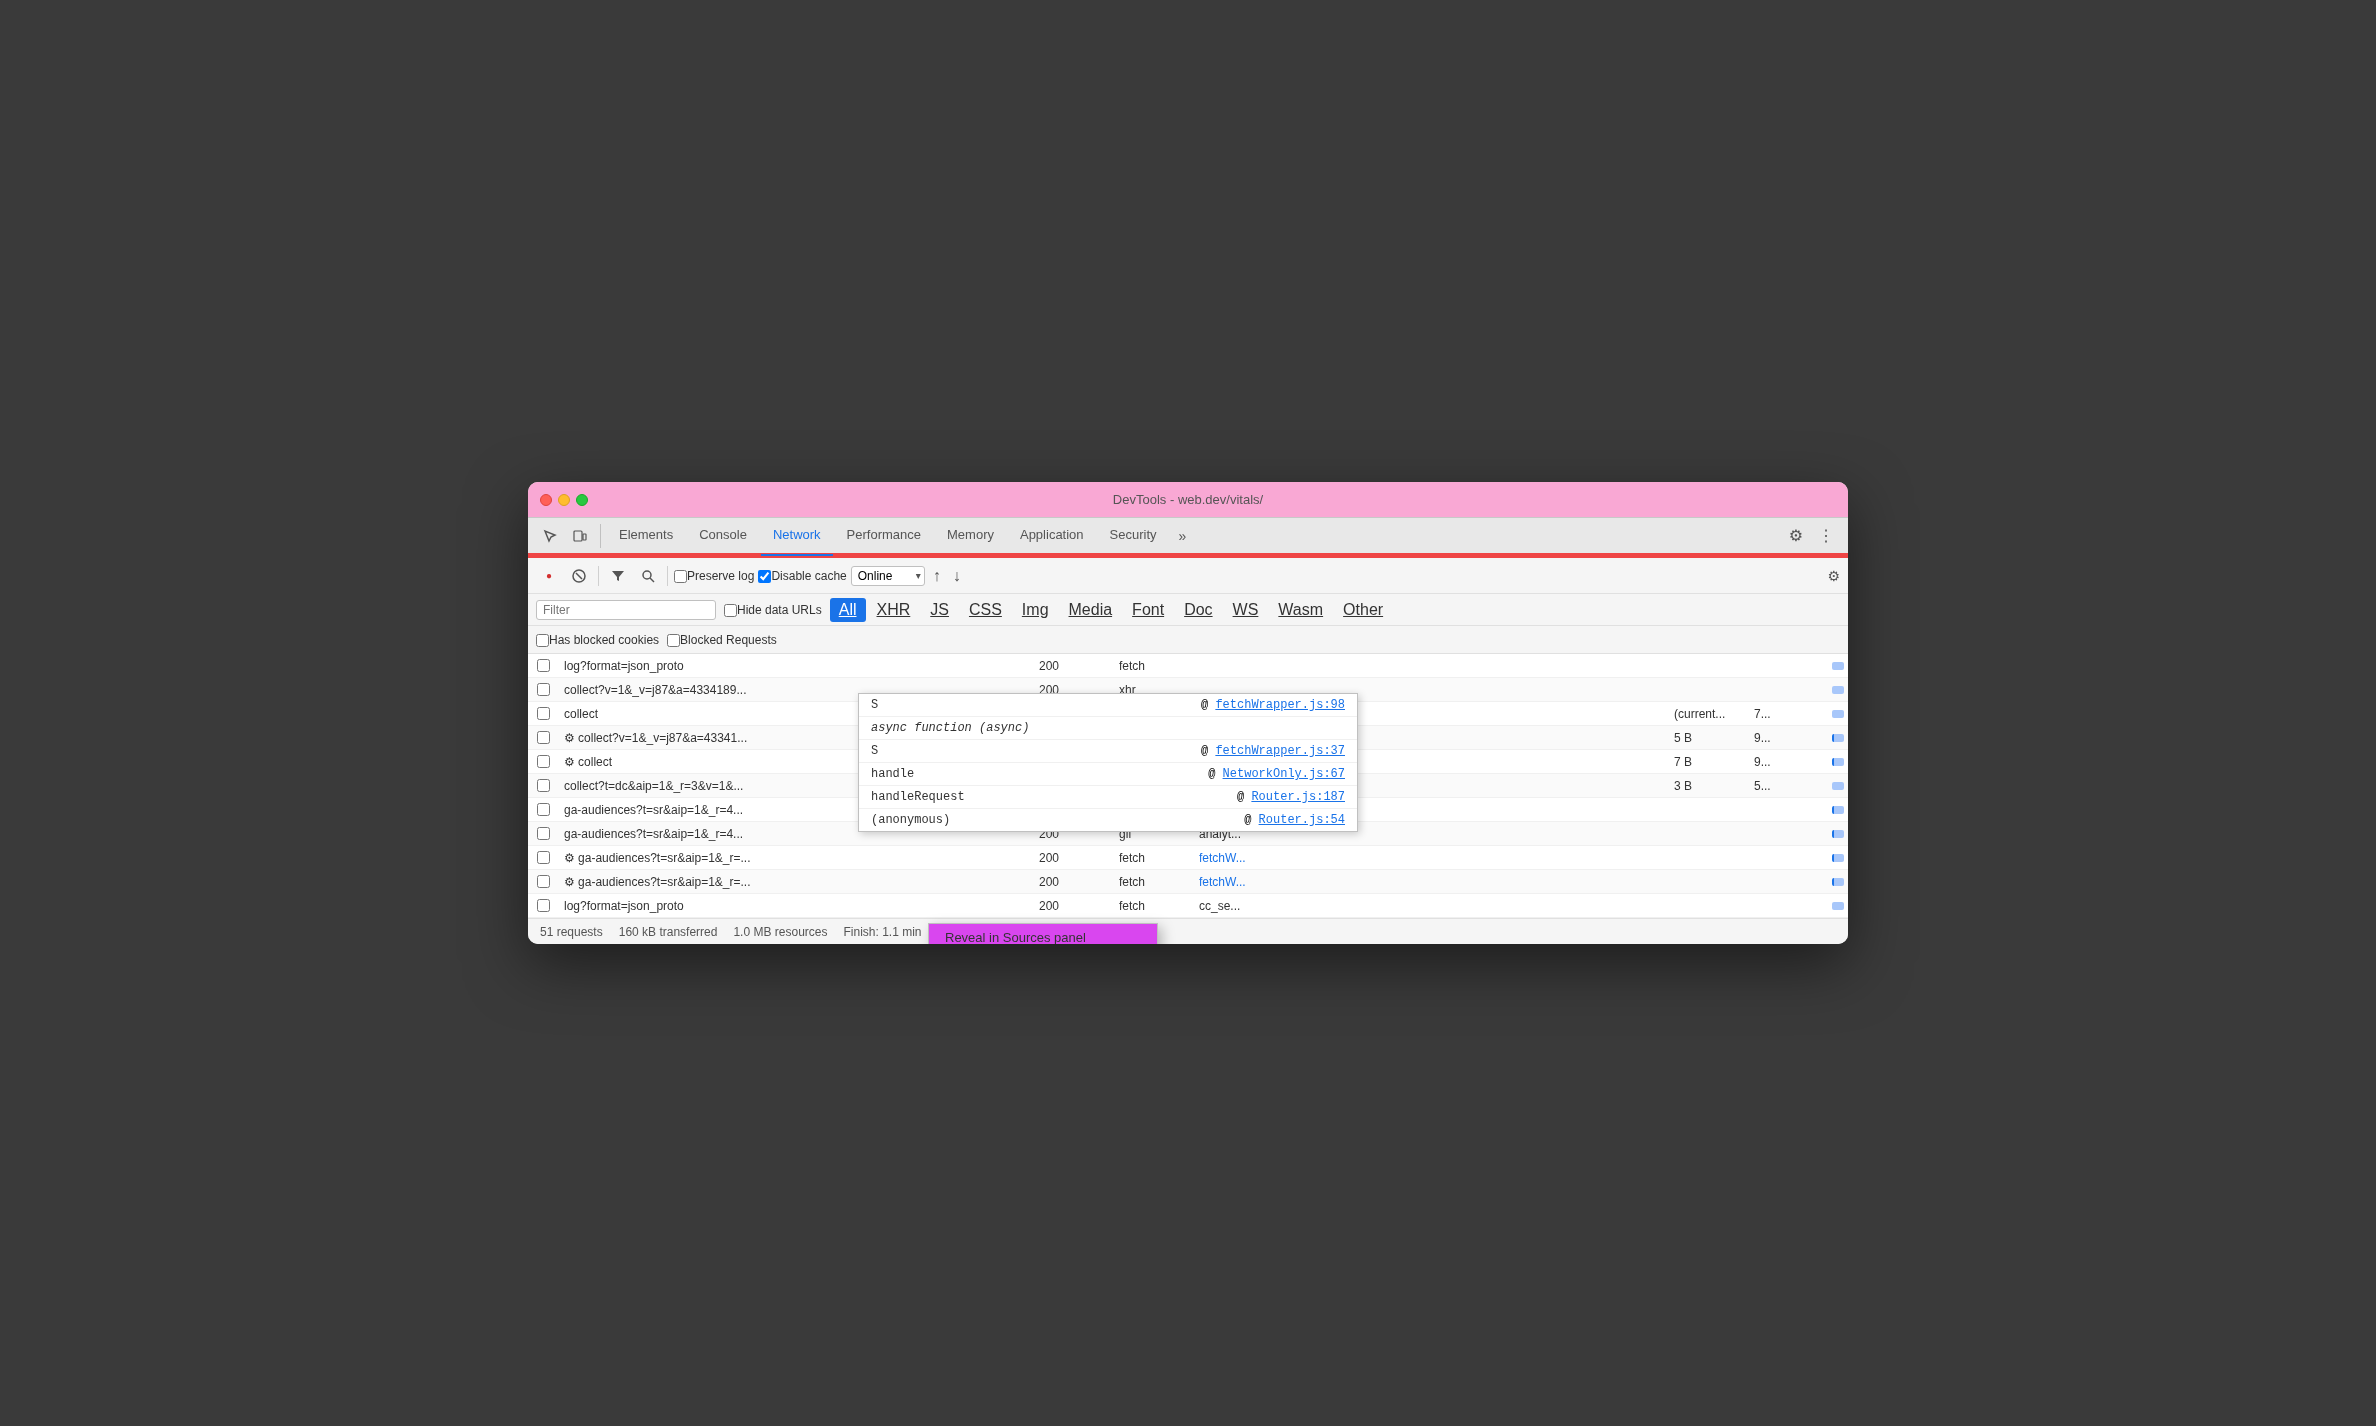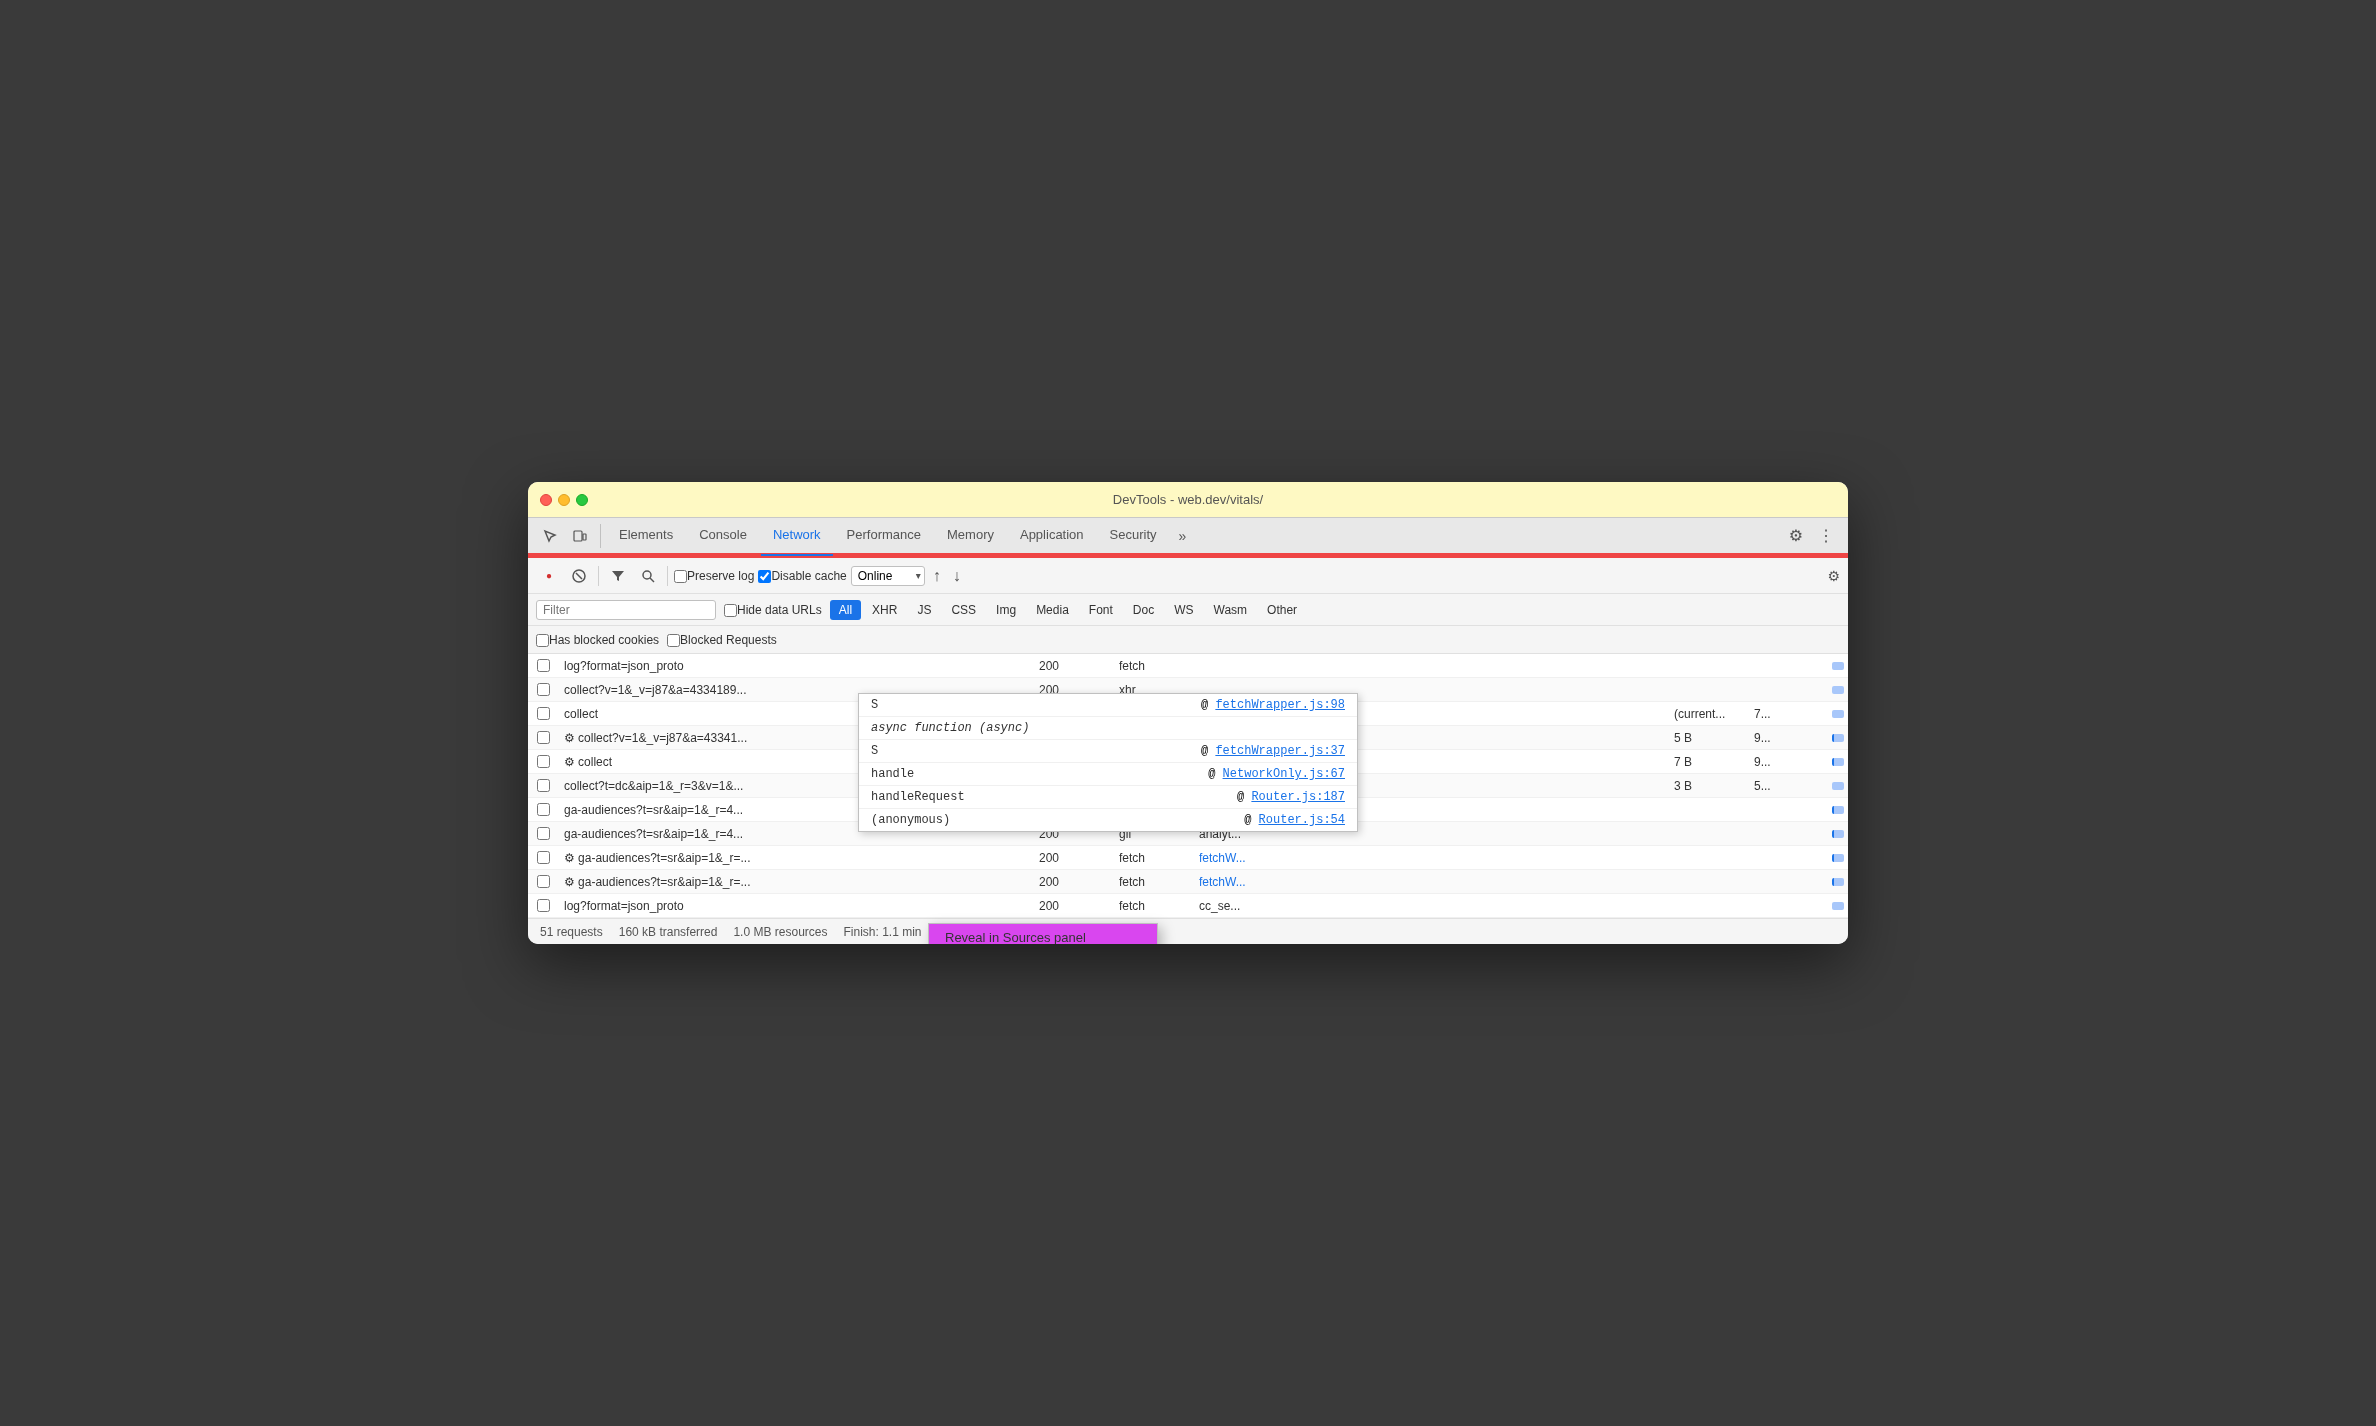--- a/index.html
+++ b/index.html
@@ -14,21 +14,21 @@
       padding: 20px;
     }
     .window {
       width: 1320px;
       background: #f0f0f0;
       border-radius: 10px;
       box-shadow: 0 20px 60px rgba(0,0,0,0.5);
       overflow: hidden;
     }
     .title-bar {
-      background: #fef9c3;
+      background: #f9a8d4;
       height: 36px;
       display: flex;
       align-items: center;
       padding: 0 12px;
       border-bottom: 1px solid #c8c8c8;
       position: relative;
     }
     .traffic-lights {
       display: flex;
       gap: 6px;
@@ -218,22 +218,23 @@
     }
     .filter-type-btns {
       display: flex;
       gap: 2px;
     }
     .type-btn {
       padding: 2px 8px;
       border: 1px solid transparent;
       border-radius: 3px;
       cursor: pointer;
-      font-size: 12px;
+      font-size: 16px;
       color: #333;
+      text-decoration: underline;
     }
     .type-btn.active { background: #1a73e8; color: white; }
 
     
     .network-table {
       background: white;
       overflow: hidden;
     }
     .table-header {
       display: grid;

